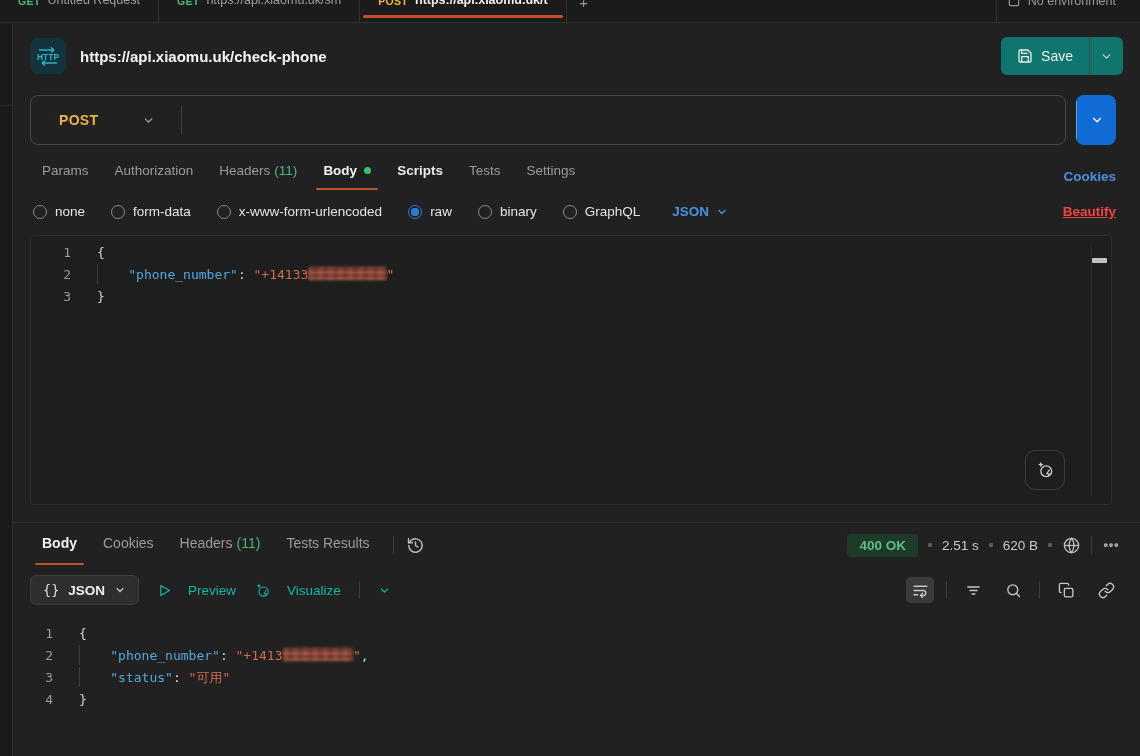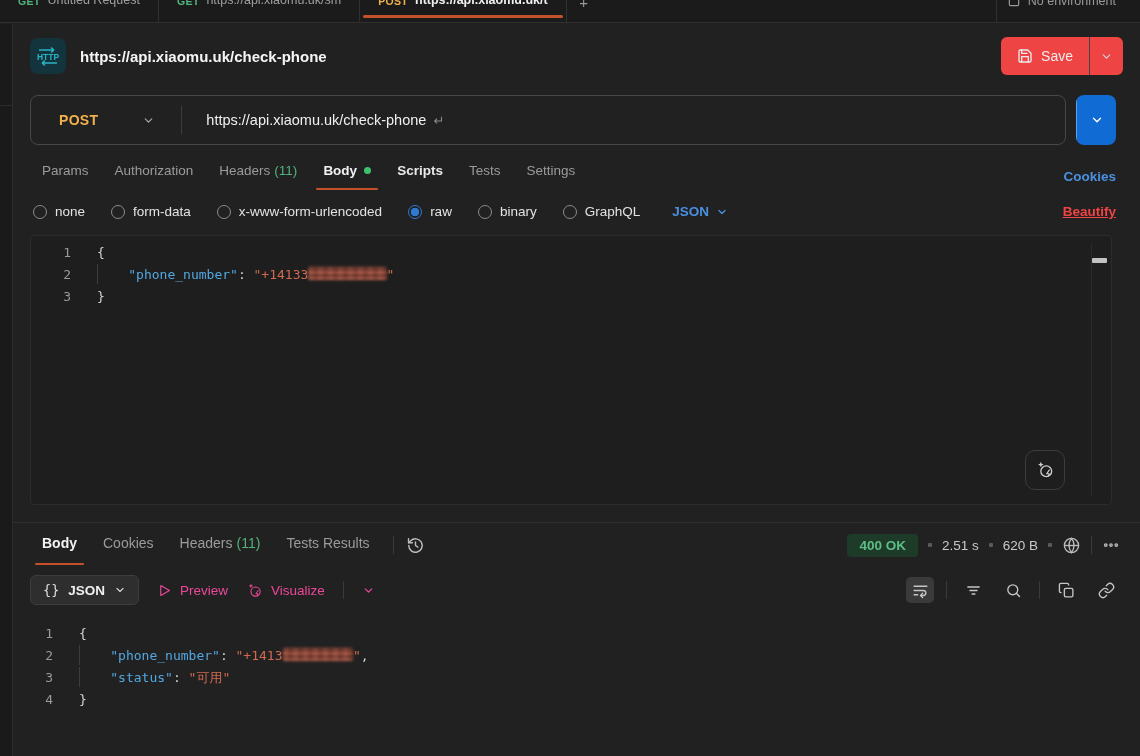--- a/index.html
+++ b/index.html
@@ -25,21 +25,21 @@
   .sliver { position:absolute; left:0; top:24px; bottom:0; width:13px; background:#1a1a1a; border-right:1px solid #2b2b2b; }
   .sliver .sep { position:absolute; top:81px; left:0; right:0; height:1px; background:#2b2b2b; }
 
   .wrap { position:absolute; left:13px; right:0; top:24px; bottom:0; display:flex; flex-direction:column; }
 
   
   .titlerow { display:flex; align-items:center; padding:13px 17px 8px 17px; }
   .http-badge { width:36px; height:36px; border-radius:8px; background:#13343c; display:flex; align-items:center; justify-content:center; margin-right:14px; }
   .req-title { font-size:15px; font-weight:bold; color:#f5f5f5; }
   .title-right { margin-left:auto; display:flex; }
-  .save-group { display:flex; background:#ef4444; border-radius:6px; overflow:hidden; height:38px;text-align:right; }
+  .save-group { display:flex; background:#0f766e; border-radius:6px; overflow:hidden; height:38px;text-align:right; }
   .save-btn { display:flex; align-items:center; gap:8px; padding:0 16px; color:#ececec; font-size:14px; cursor:pointer; }
   .save-caret { width:34px; display:flex; align-items:center; justify-content:center; border-left:1px solid #454545; cursor:pointer; color:#cfcfcf; }
 
   
   .urlrow { display:flex; padding:12px 24px 0 17px; gap:10px; }
   .urlbox { flex:1; height:50px; border:1px solid #484848; border-radius:8px; background:#212121; display:flex; align-items:center; }
   .method { color:#f2b04c; font-weight:bold; font-size:14px; letter-spacing:.3px; padding:0 44px 0 28px; cursor:pointer; }
   .method-caret { color:#a7a7a7; margin-right:26px; cursor:pointer; }
   .url-sep { width:1px; align-self:stretch; margin:10px 0; background:#3c3c3c; }
   .url-input { flex:1; font-size:14.5px; color:#f0f0f0; padding-left:24px; white-space:nowrap; cursor:text; }
@@ -94,21 +94,21 @@
   .status-pill { background:#1e3b2a; color:#5cbd85; font-weight:bold; font-size:13.5px; padding:4px 12px; border-radius:4px; cursor:pointer; }
   .meta-dot { width:4px; height:4px; border-radius:1px; background:#5a5a5a; }
   .meta-val { color:#c9c9c9; font-size:13.5px; cursor:pointer; }
   .globe-btn, .more-btn { color:#bdbdbd; cursor:pointer; display:flex; align-items:center; }
   .vbar { width:1px; height:18px; background:#3a3a3a; }
 
   
   .restool { display:flex; align-items:center; padding:8px 20px 0 17px; gap:18px; }
   .json-chip { display:flex; align-items:center; gap:9px; background:#2e2e2e; border:1px solid #3d3d3d; border-radius:6px; padding:6px 12px; font-size:13.5px; color:#f0f0f0; font-weight:bold; cursor:pointer; }
   .json-chip .braces { font-family:"DejaVu Sans Mono",monospace; font-weight:normal; color:#dcdcdc; }
-  .tool-item { display:flex; align-items:center; gap:8px; color:#ec4899; font-size:13.5px; cursor:pointer; }
+  .tool-item { display:flex; align-items:center; gap:16px; color:#14b8a6; font-size:13.5px; cursor:pointer; }
   .restool-right { margin-left:auto; display:flex; align-items:center; gap:12px; }
   .icon-btn { color:#c5c5c5; cursor:pointer; display:flex; align-items:center; justify-content:center; width:28px; height:26px; border-radius:5px; }
   .icon-btn.boxed { background:#3a3a3a; }
 
   .res-editor { position:relative; margin-top:10px; flex:1; padding-top:8px; overflow:hidden; }
 </style>
 </head>
 <body>
 
 <div class="topstrip">
@@ -181,21 +181,20 @@
 
   <div class="urlrow">
     <div class="urlbox">
       <span class="method">POST</span>
       <span class="method-caret">
         <svg width="13" height="13" viewBox="0 0 24 24" fill="none" stroke="currentColor" stroke-width="2.2" stroke-linecap="round" stroke-linejoin="round">
             <polyline points="6 9 12 15 18 9"></polyline>
           </svg>
       </span>
       <span class="url-sep"></span>
-      <span class="url-input"><span>https://api.xiaomu.uk/check-phone</span><span class="ret-glyph">↵</span></span>
     </div>
     <div class="send-group">
       <span class="send-caret">
         <svg width="14" height="14" viewBox="0 0 24 24" fill="none" stroke="#fff" stroke-width="2.4" stroke-linecap="round" stroke-linejoin="round">
             <polyline points="6 9 12 15 18 9"></polyline>
           </svg>
       </span>
     </div>
   </div>
 

